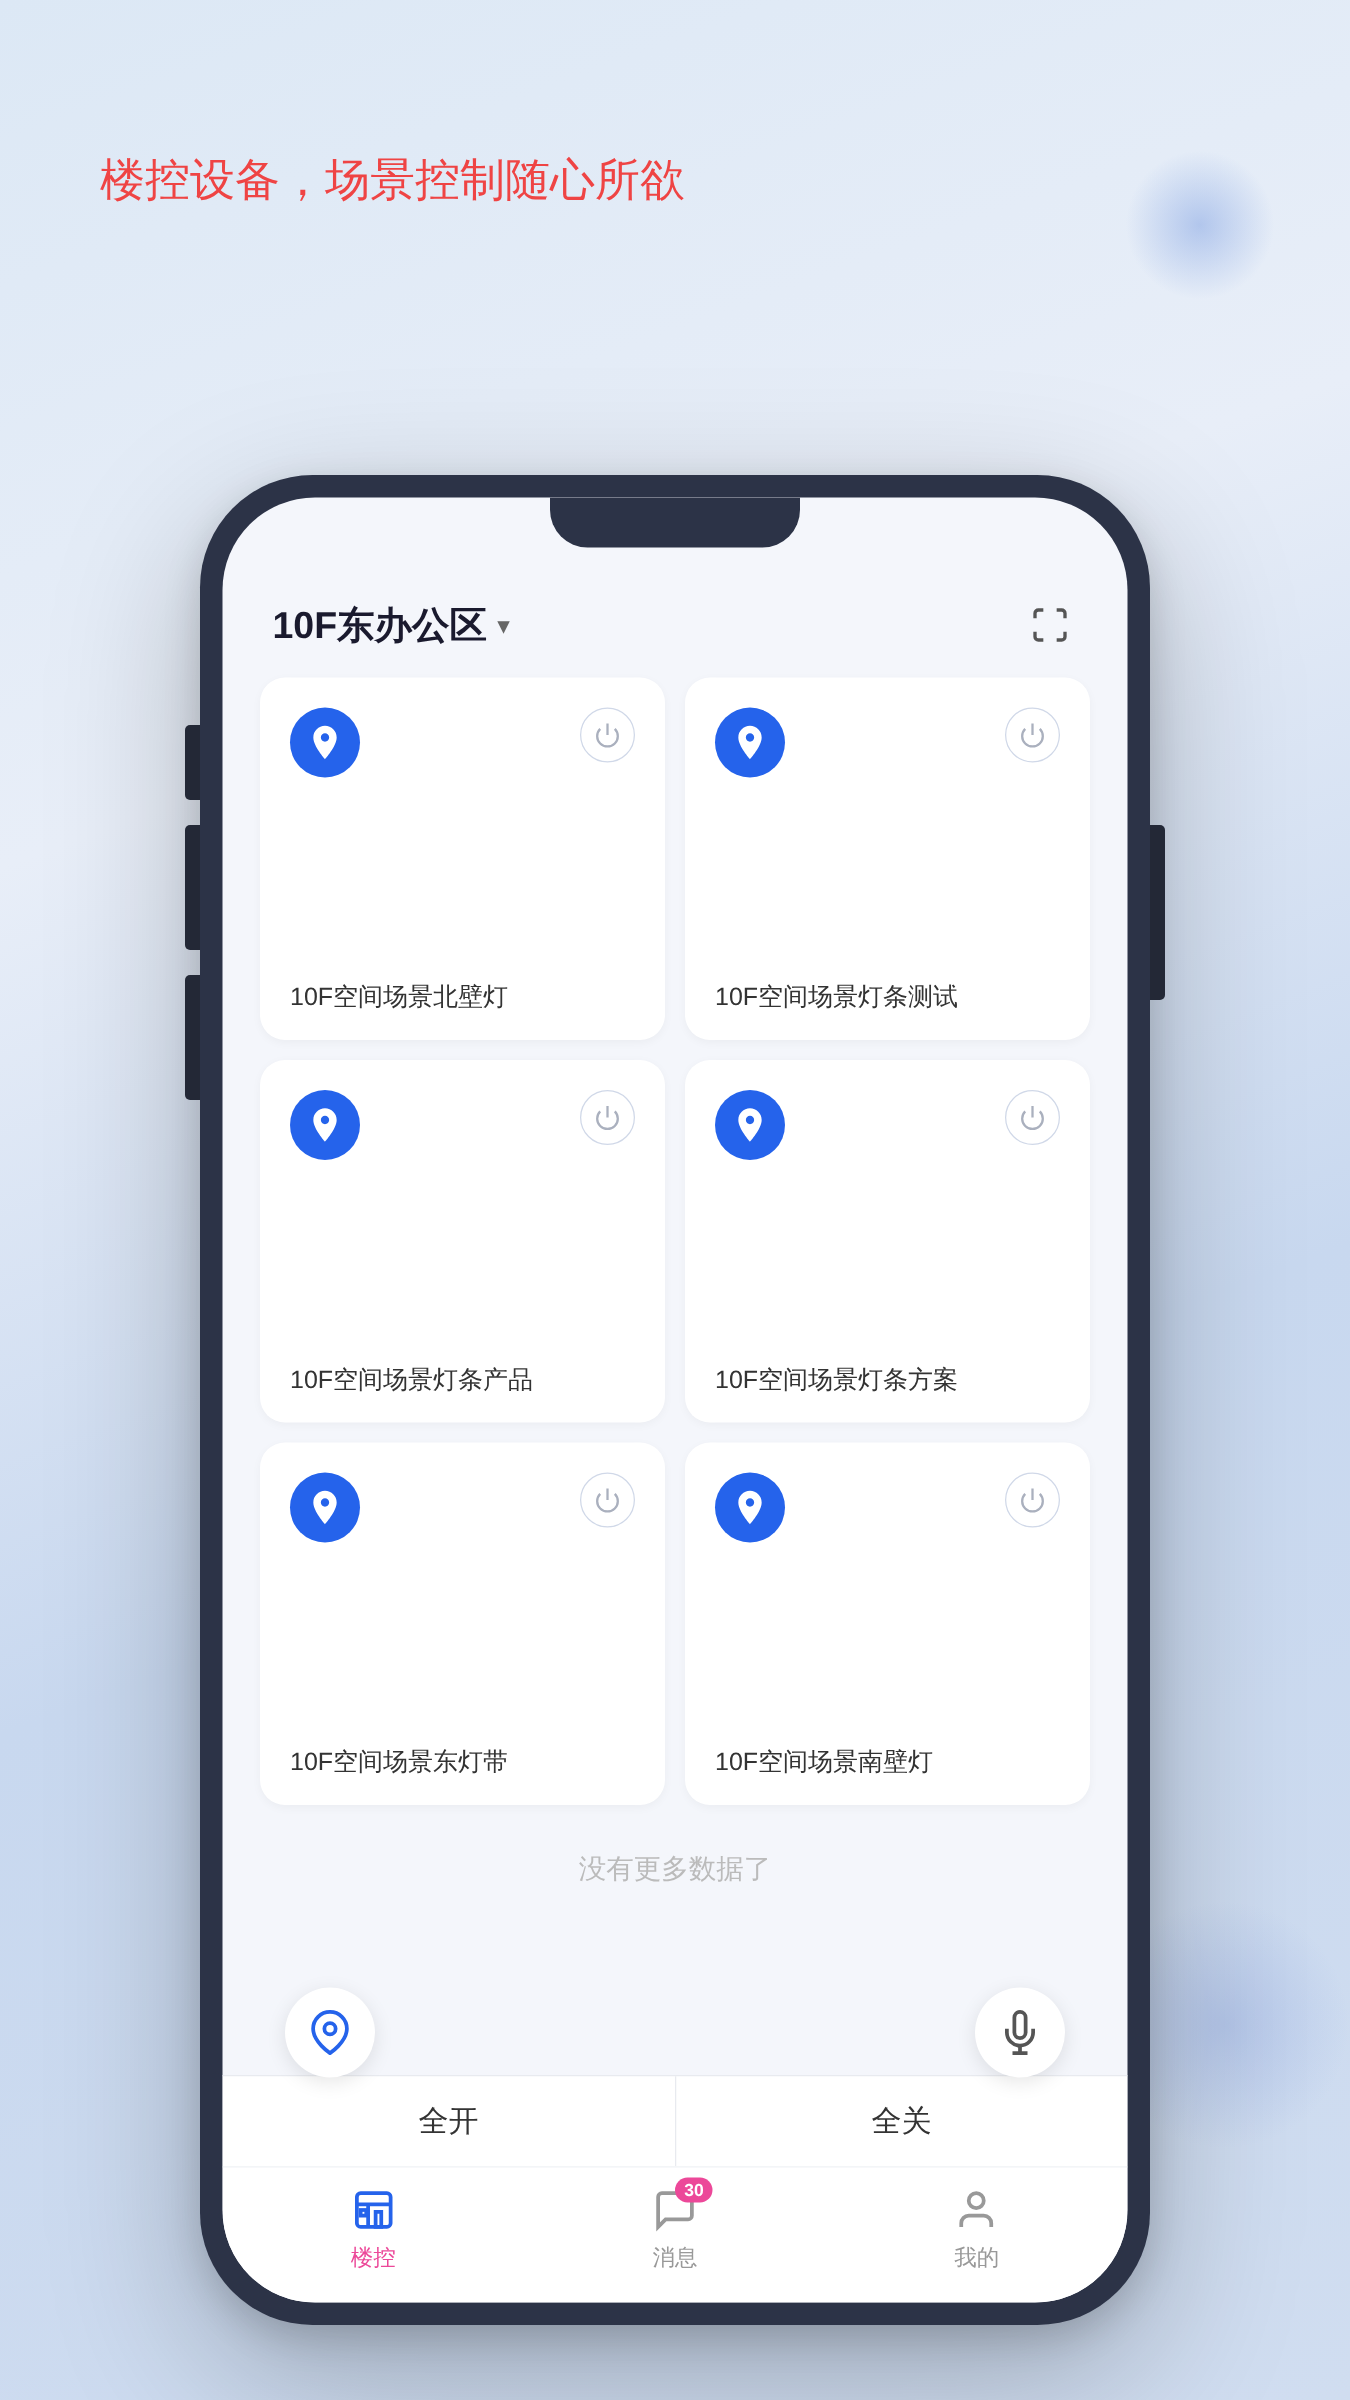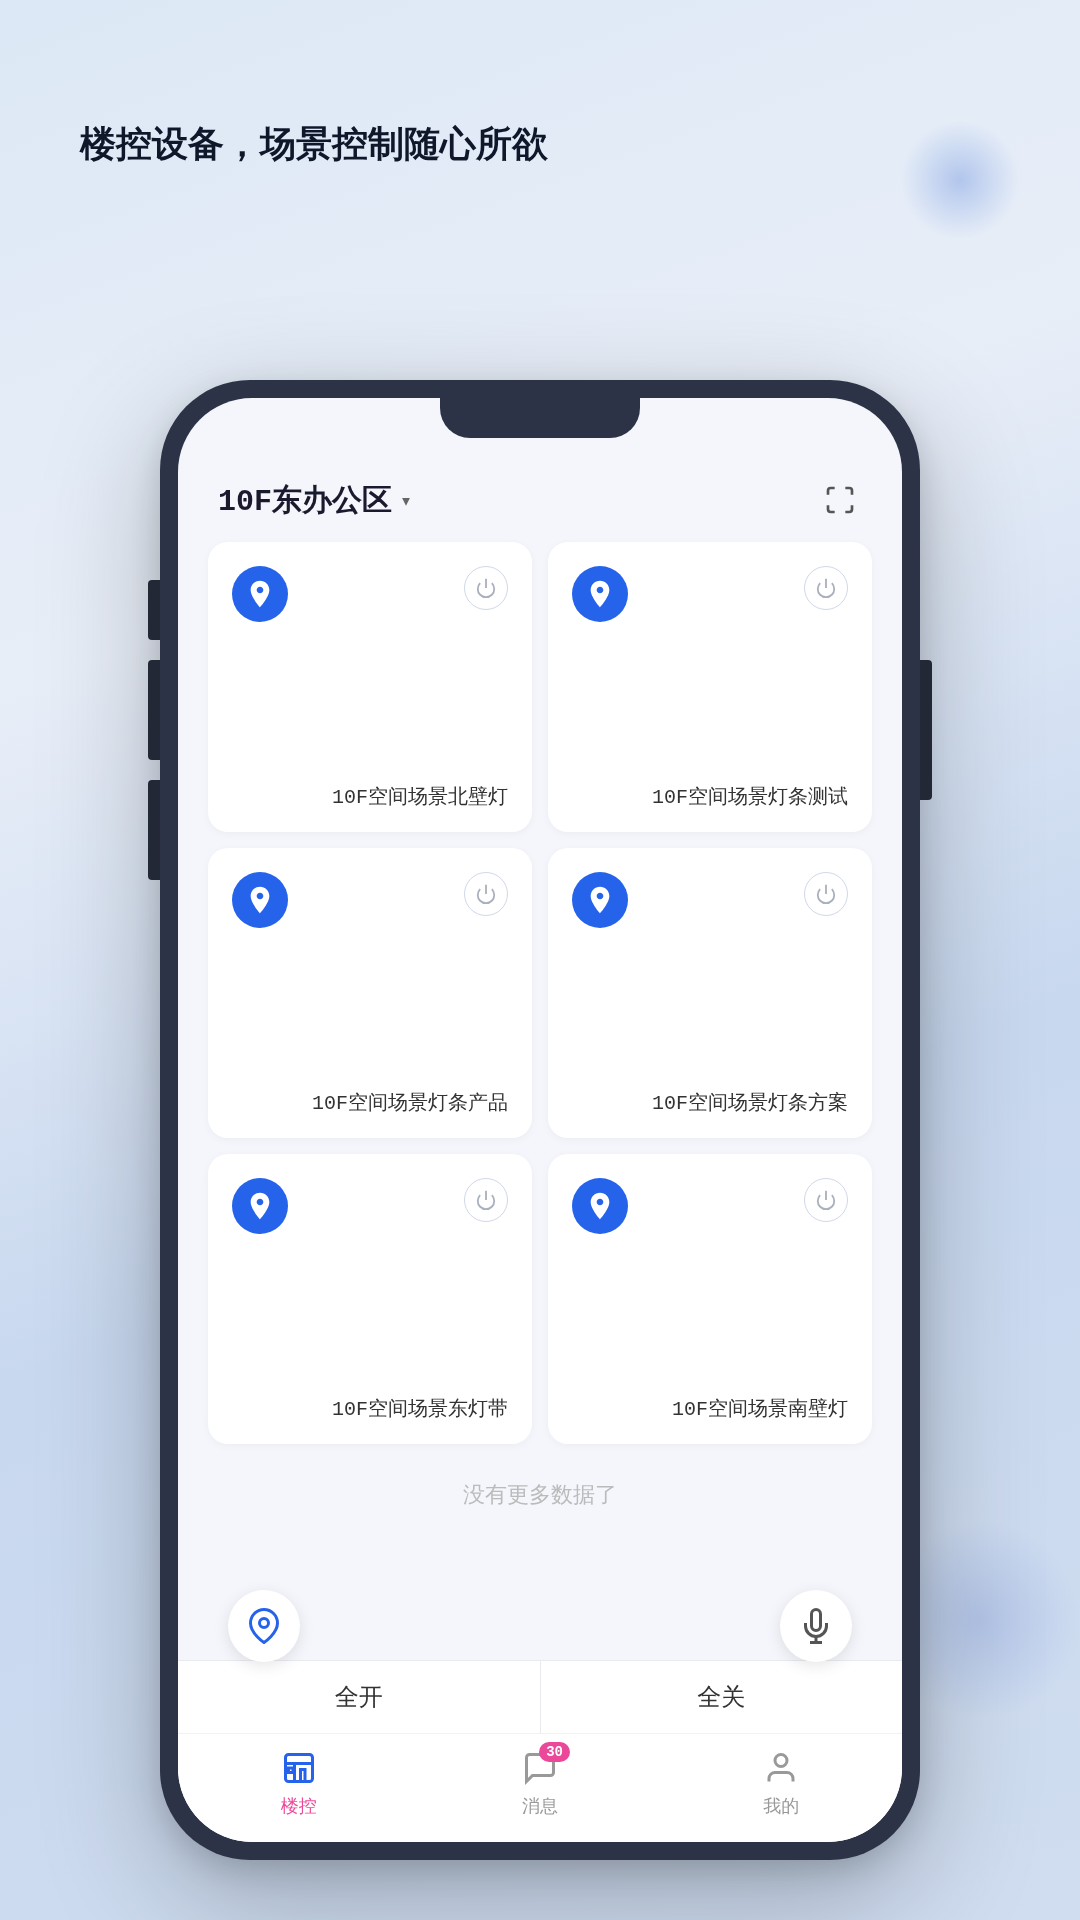--- a/index.html
+++ b/index.html
@@ -40,22 +40,22 @@
     }
     .page-title {
       font-size: 72px;
       font-weight: 700;
       color: #1a1a2e;
       line-height: 1.2;
       margin-bottom: 20px;
     }
     .page-subtitle {
       font-size: 36px;
-      color: #0f172a;
-      font-weight: 700;
+      color: #ef4444;
+      font-weight: 400;
     }
 
     
     .phone-container {
       position: absolute;
       top: 380px;
       left: 50%;
       transform: translateX(-50%);
       width: 760px;
       height: 1480px;
@@ -71,21 +71,20 @@
       padding: 18px;
     }
 
     .phone-screen {
       width: 100%;
       height: 100%;
       background: #f4f6fb;
       border-radius: 74px;
       overflow: hidden;
       position: relative;
-      font-family: Liberation Mono, monospace;
     }
 
     
     .phone-notch {
       position: absolute;
       top: 0;
       left: 50%;
       transform: translateX(-50%);
       width: 200px;
       height: 40px;
@@ -220,21 +219,20 @@
 
     .device-card {
       background: white;
       border-radius: 20px;
       padding: 24px 24px 20px 24px;
       display: flex;
       flex-direction: column;
       min-height: 180px;
       position: relative;
       box-shadow: 0 2px 8px rgba(0,0,0,0.04);
-      text-align: right;
     }
 
     .device-card-top {
       display: flex;
       align-items: flex-start;
       justify-content: space-between;
       margin-bottom: auto;
     }
 
     .device-icon-wrapper {

